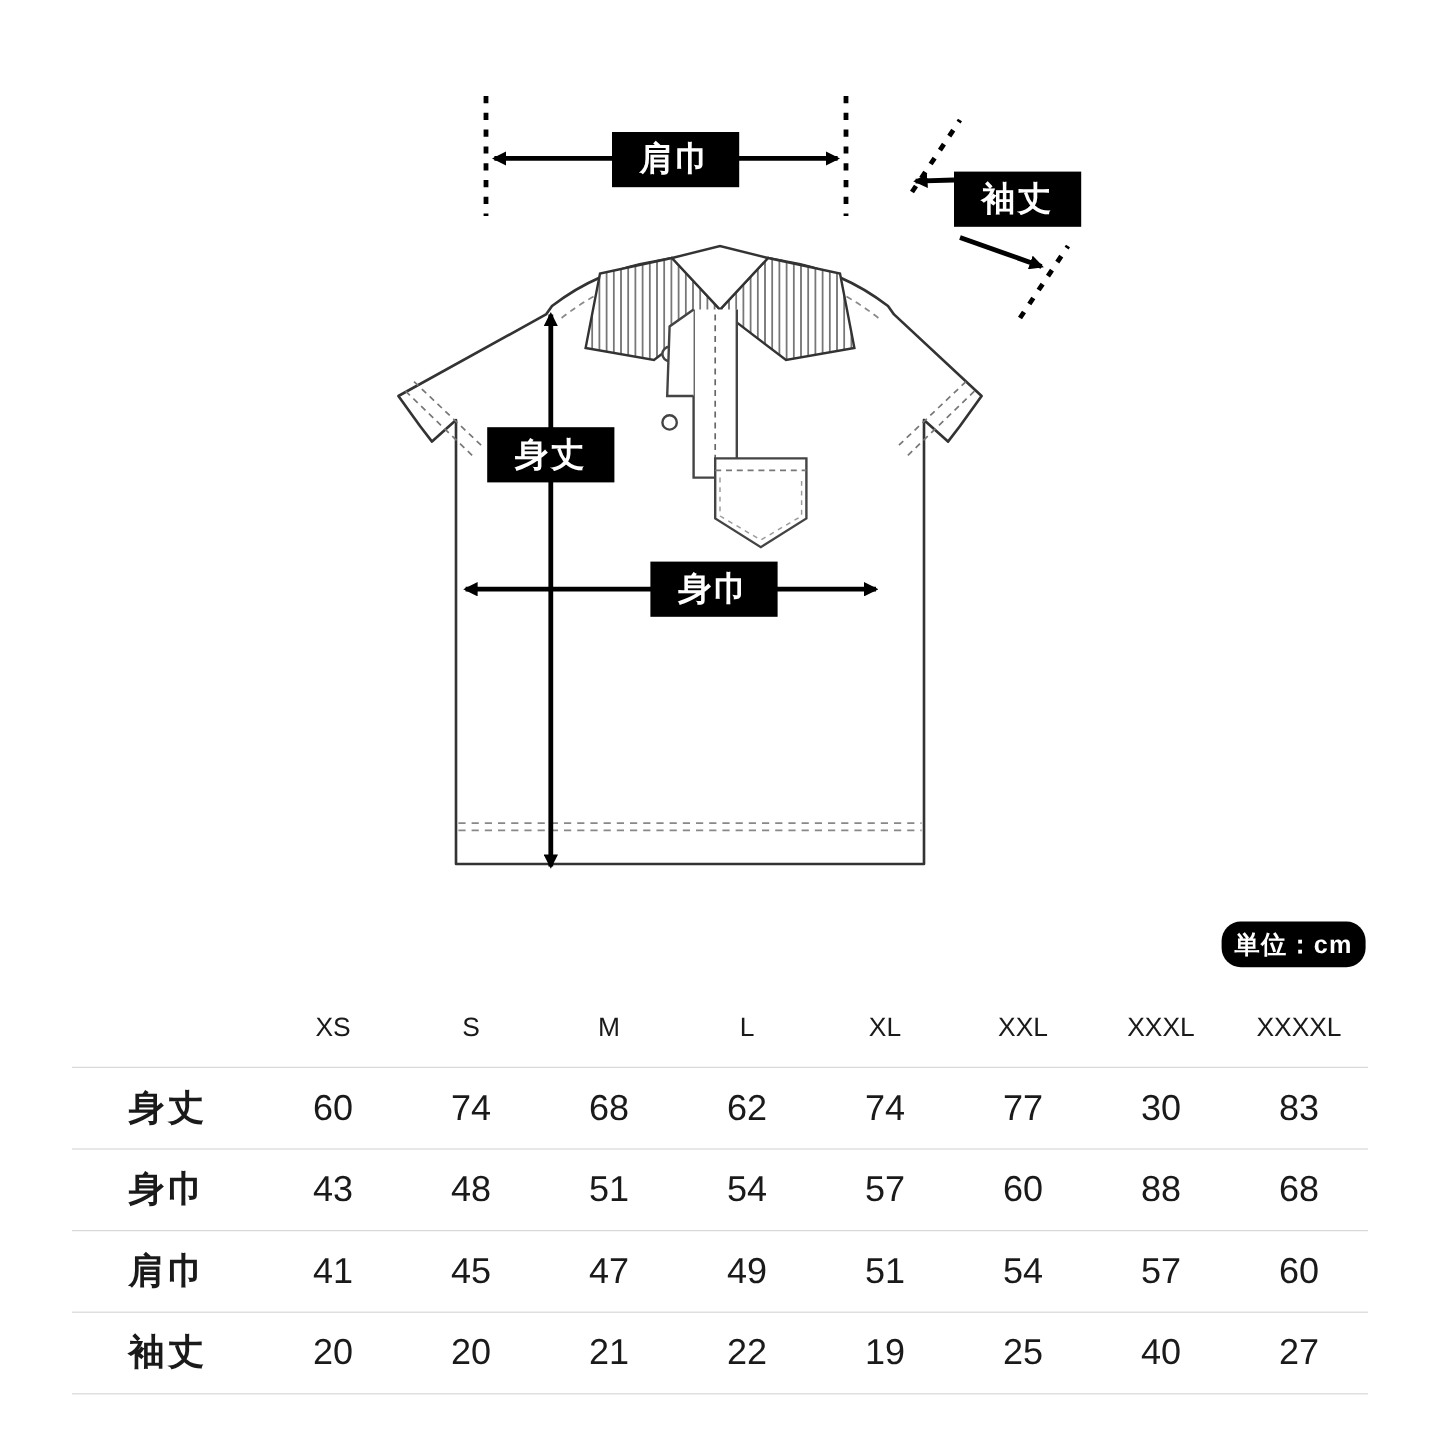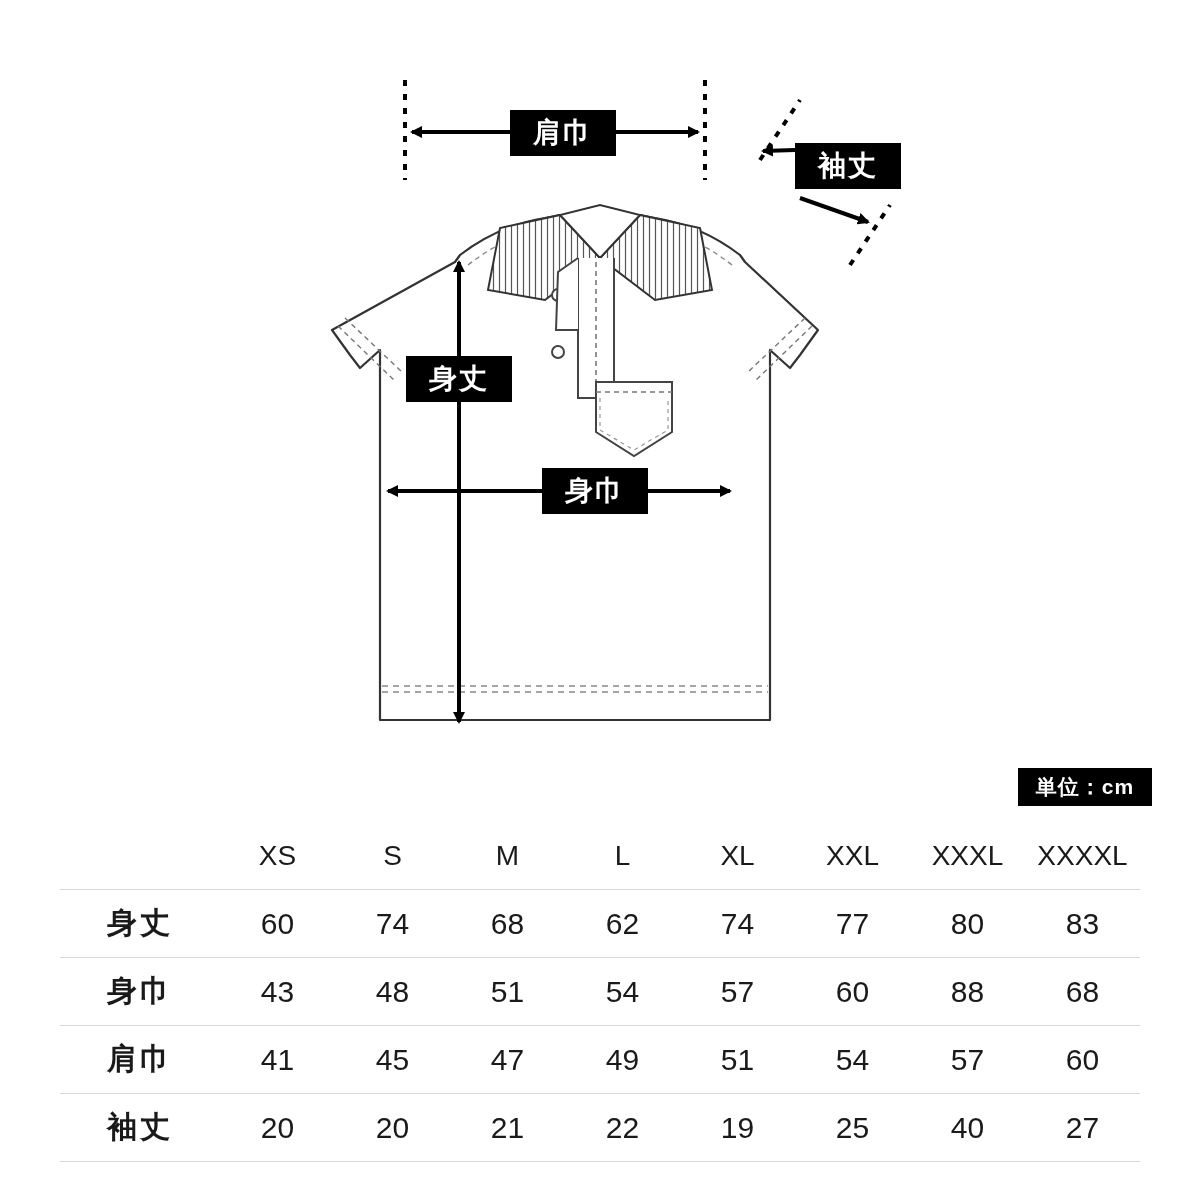--- a/index.html
+++ b/index.html
@@ -62,44 +62,45 @@
   #tag-width {
     left: 542px;
     top: 468px;
     width: 106px;
     height: 46px;
     font-size: 28px;
   }
   #tag-unit {
     left: 1018px;
     top: 768px;
-    width: 134px;
+    width: 120px;
     height: 38px;
     font-size: 21px;
     letter-spacing: 1px;
+    border-radius: 16px;
   }
   #size-table {
     position: absolute;
     left: 60px;
     top: 822px;
     width: 1080px;
     border-collapse: collapse;
     font-size: 30px;
   }
   #size-table th, #size-table td {
     border-bottom: 1px solid #d8d8d8;
     padding: 0;
     height: 67px;
     text-align: center;
     font-weight: normal;
     color: #1a1a1a;
   }
   #size-table thead th {
     font-weight: normal;
-    font-size: 28px;
+    font-size: 22px;
   }
   #size-table thead tr th:first-child {
     width: 160px;
   }
   #size-table tbody th {
     font-weight: bold;
     font-size: 30px;
     letter-spacing: 3px;
     text-align: center;
   }
@@ -235,21 +236,21 @@
   </thead>
   <tbody>
     <tr>
       <th>身丈</th>
       <td>60</td>
       <td>74</td>
       <td>68</td>
       <td>62</td>
       <td>74</td>
       <td>77</td>
-      <td>80</td>
+      <td>30</td>
       <td>83</td>
     </tr>
     <tr>
       <th>身巾</th>
       <td>43</td>
       <td>48</td>
       <td>51</td>
       <td>54</td>
       <td>57</td>
       <td>60</td>

